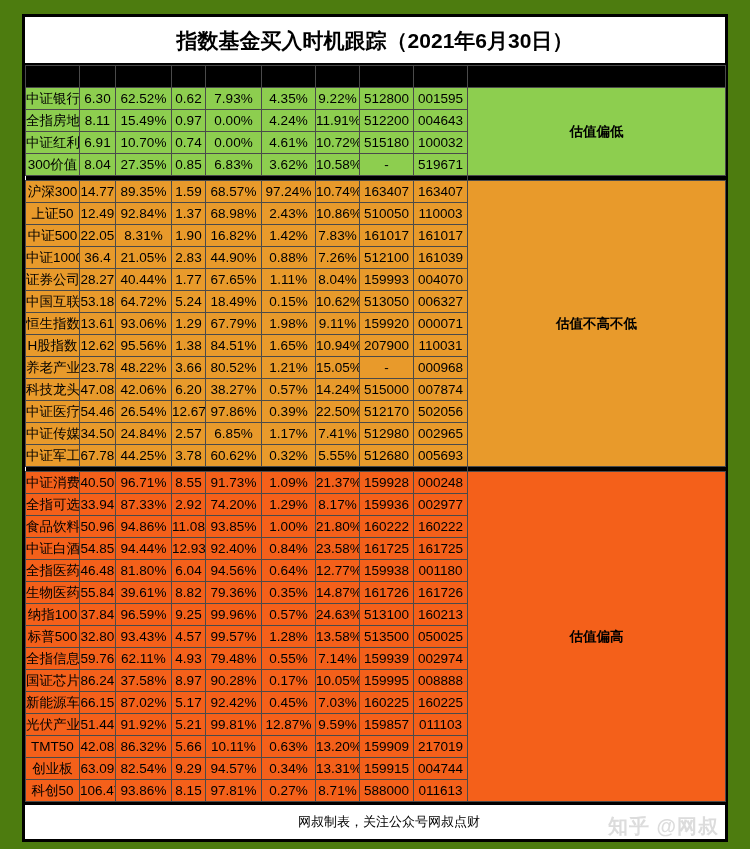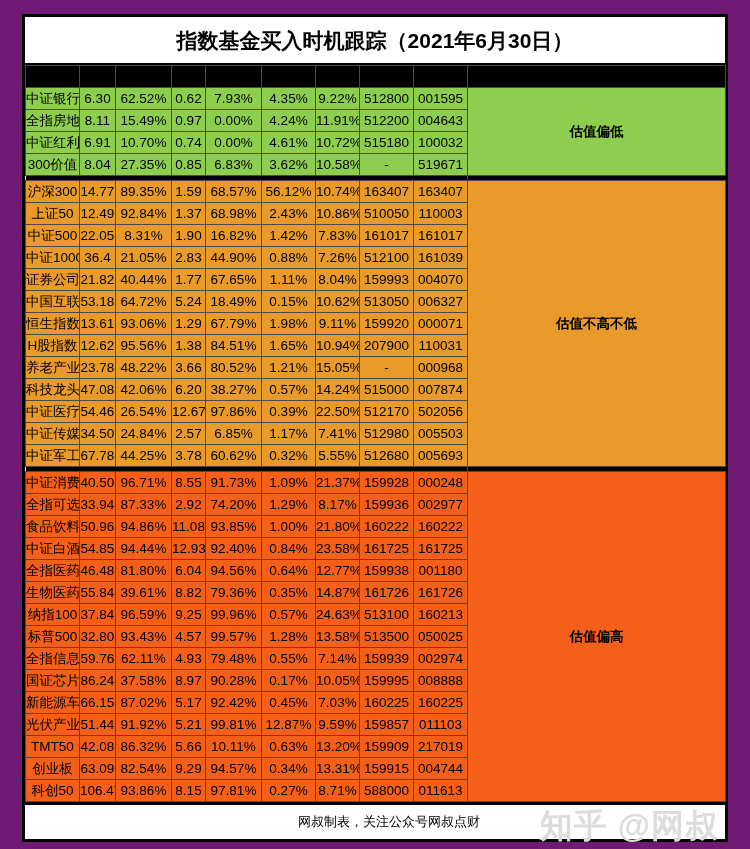--- a/index.html
+++ b/index.html
@@ -5,21 +5,21 @@
   html,body{margin:0;padding:0;}
   body{
     width:750px;height:849px;
     background:#ffffff;
     font-family:"Liberation Sans","DejaVu Sans",sans-serif;
     overflow:hidden;
   }
   .page{
     position:relative;
     width:750px;height:849px;
-    background:#701a75;
+    background:#4d7c0f;
     box-sizing:border-box;
   }
   .frame{
     position:absolute;
     left:22px;top:14px;
     width:706px;
     border:3px solid #000000;
     background:#ffffff;
     box-sizing:border-box;
   }
@@ -108,21 +108,21 @@
     color:#000;
     position:relative;
     padding-left:28px;
   }
   .footer-text{display:inline-block;}
   
   .watermark{
     position:absolute;
     right:6px;
     bottom:-4px;
-    font-size:33px;
+    font-size:20px;
     color:#dcdcdc;
     font-weight:bold;
     letter-spacing:1px;
     white-space:nowrap;
     pointer-events:none;
   }
 </style>
 </head>
 <body>
 
@@ -217,21 +217,21 @@
             <td></td>
             <td></td>
             <td class="keepval"></td>
           </tr>
           <tr class="mid">
             <td class="nm">沪深300</td>
             <td>14.77</td>
             <td>89.35%</td>
             <td>1.59</td>
             <td>68.57%</td>
-            <td>56.12%</td>
+            <td>97.24%</td>
             <td>10.74%</td>
             <td>163407</td>
             <td>163407</td>
             <td class="valcell val-mid" rowspan="13">估值不高不低</td>
           </tr>
           <tr class="mid">
             <td class="nm">上证50</td>
             <td>12.49</td>
             <td>92.84%</td>
             <td>1.37</td>
@@ -258,21 +258,21 @@
             <td>21.05%</td>
             <td>2.83</td>
             <td>44.90%</td>
             <td>0.88%</td>
             <td>7.26%</td>
             <td>512100</td>
             <td>161039</td>
           </tr>
           <tr class="mid">
             <td class="nm">证券公司</td>
-            <td>21.82</td>
+            <td>28.27</td>
             <td>40.44%</td>
             <td>1.77</td>
             <td>67.65%</td>
             <td>1.11%</td>
             <td>8.04%</td>
             <td>159993</td>
             <td>004070</td>
           </tr>
           <tr class="mid">
             <td class="nm">中国互联50</td>
@@ -342,21 +342,21 @@
           </tr>
           <tr class="mid">
             <td class="nm">中证传媒</td>
             <td>34.50</td>
             <td>24.84%</td>
             <td>2.57</td>
             <td>6.85%</td>
             <td>1.17%</td>
             <td>7.41%</td>
             <td>512980</td>
-            <td>005503</td>
+            <td>002965</td>
           </tr>
           <tr class="mid">
             <td class="nm">中证军工</td>
             <td>67.78</td>
             <td>44.25%</td>
             <td>3.78</td>
             <td>60.62%</td>
             <td>0.32%</td>
             <td>5.55%</td>
             <td>512680</td>

